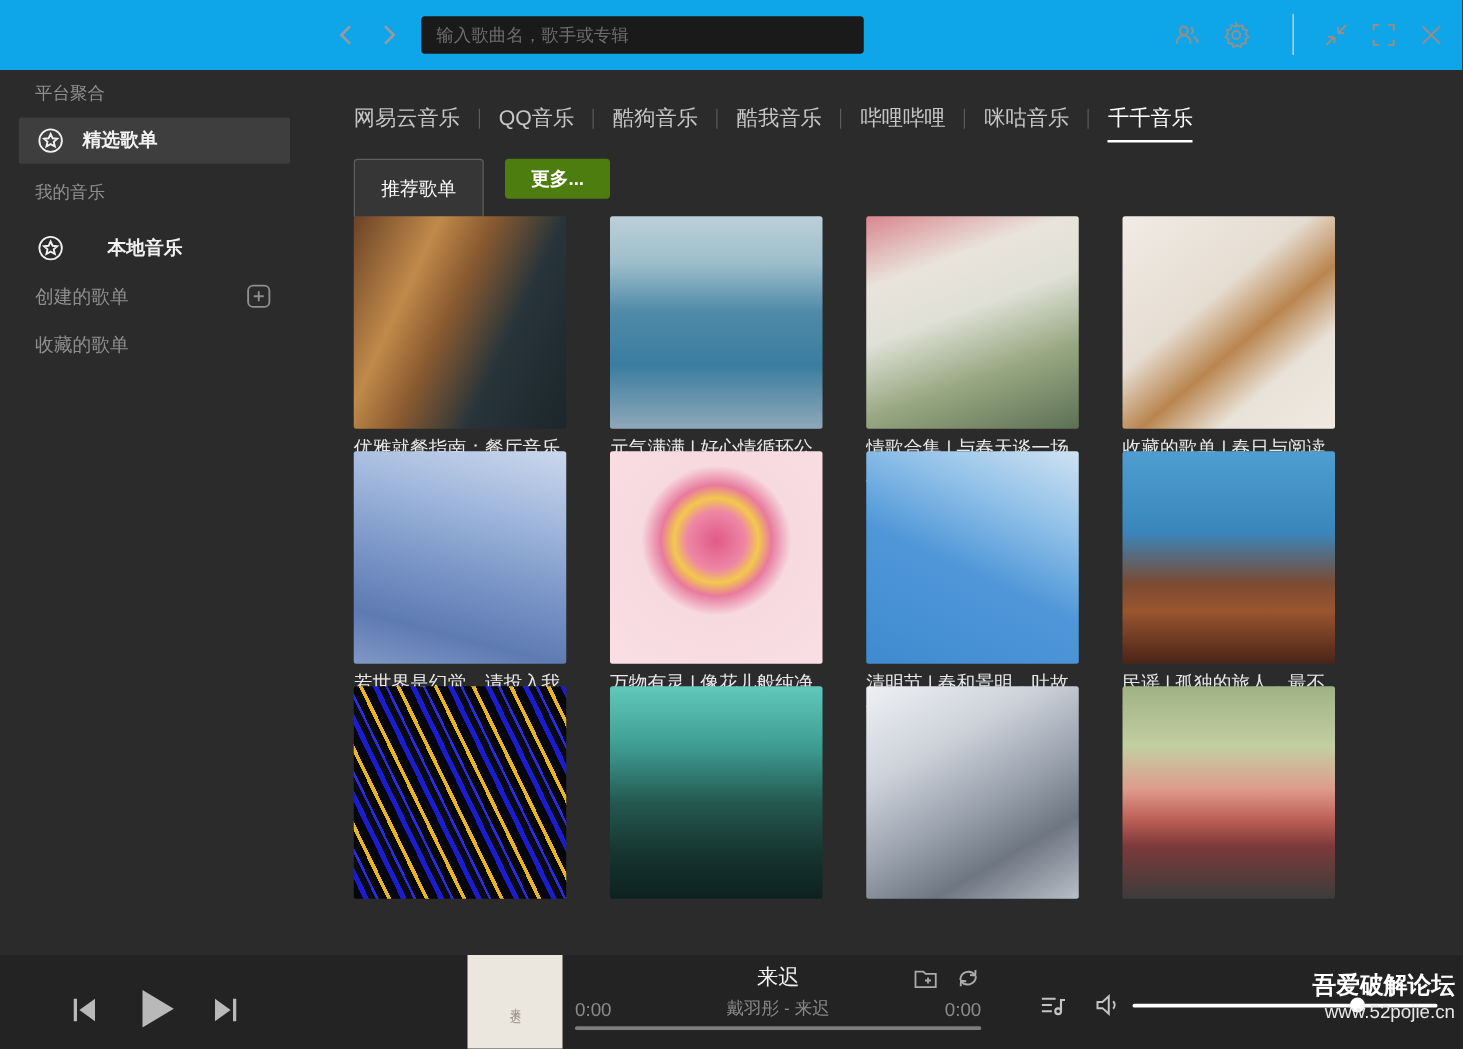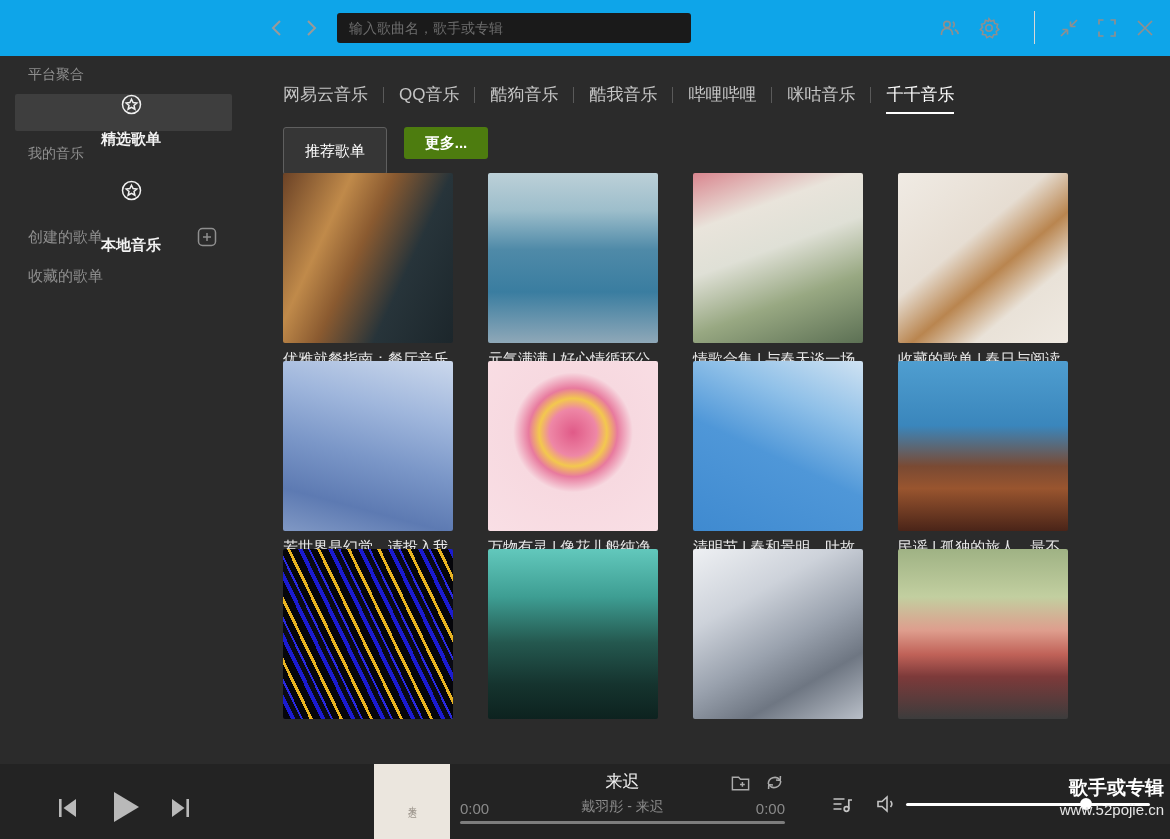--- a/index.html
+++ b/index.html
@@ -26,21 +26,21 @@
   .top-icon { position:absolute; top:16px; width:24px; height:24px; color:#8f8f8f; cursor:pointer; }
   .icon-users { left:938px; } .icon-gear { left:977px; }
   .tb-divider { position:absolute; left:1034px; top:11px; width:1px; height:33px; background:#d8d8d8; }
   .icon-compress { left:1057px; } .icon-expand { left:1095px; } .icon-close { left:1133px; }
 
   
   .sidebar { position:absolute; left:0; top:56px; width:255px; bottom:75px; background:#2b2b2b; z-index:2; }
   .sb-header { position:absolute; left:28px; font-size:14px; color:#8f8f8f; }
   .sb-row {
     position:absolute; left:15px; width:217px; height:37px;
-    display:flex; align-items:center; padding-left:15px; gap:15px; cursor:pointer;flex-direction:column;
+    display:flex; align-items:center; padding-left:15px; gap:15px; cursor:pointer;
   }
   .sb-row.selected { background:#3e3e3e; border-radius:2px; }
   .sb-row .sb-ic { width:21px; height:21px; color:#f0f0f0; }
   .sb-row .sb-label { font-size:15px; font-weight:bold; color:#f2f2f2; }
   .sb-plain { position:absolute; left:28px; font-size:15px; color:#8f8f8f; cursor:pointer; }
   .plus-box { position:absolute; left:197px; top:227px; width:20px; height:20px; color:#8f8f8f; cursor:pointer; }
 
   
   .main { position:absolute; left:0; top:56px; right:0; bottom:75px; overflow:hidden; }
   .tabs { position:absolute; left:283px; top:27px; display:flex; align-items:flex-start; }
@@ -319,16 +319,16 @@
   <div class="icon-volume">
     <svg viewBox="0 0 24 24" width="24" height="24" fill="none" stroke="currentColor" stroke-width="1.6">
       <path d="M4 9.5 v5 h4 l5 4.5 V5 L8 9.5 Z"></path>
       <path d="M16.5 9 a4.5 4.5 0 0 1 0 6"></path>
     </svg>
   </div>
   <div class="vol-track"></div>
   <div class="vol-knob"></div>
 
   <div class="watermark">
-    <div class="wm1">歌手或专辑</div>
+    <div class="wm1">吾爱破解论坛</div>
     <div class="wm2">www.52pojie.cn</div>
   </div>
 </div>
 
 </body></html>

